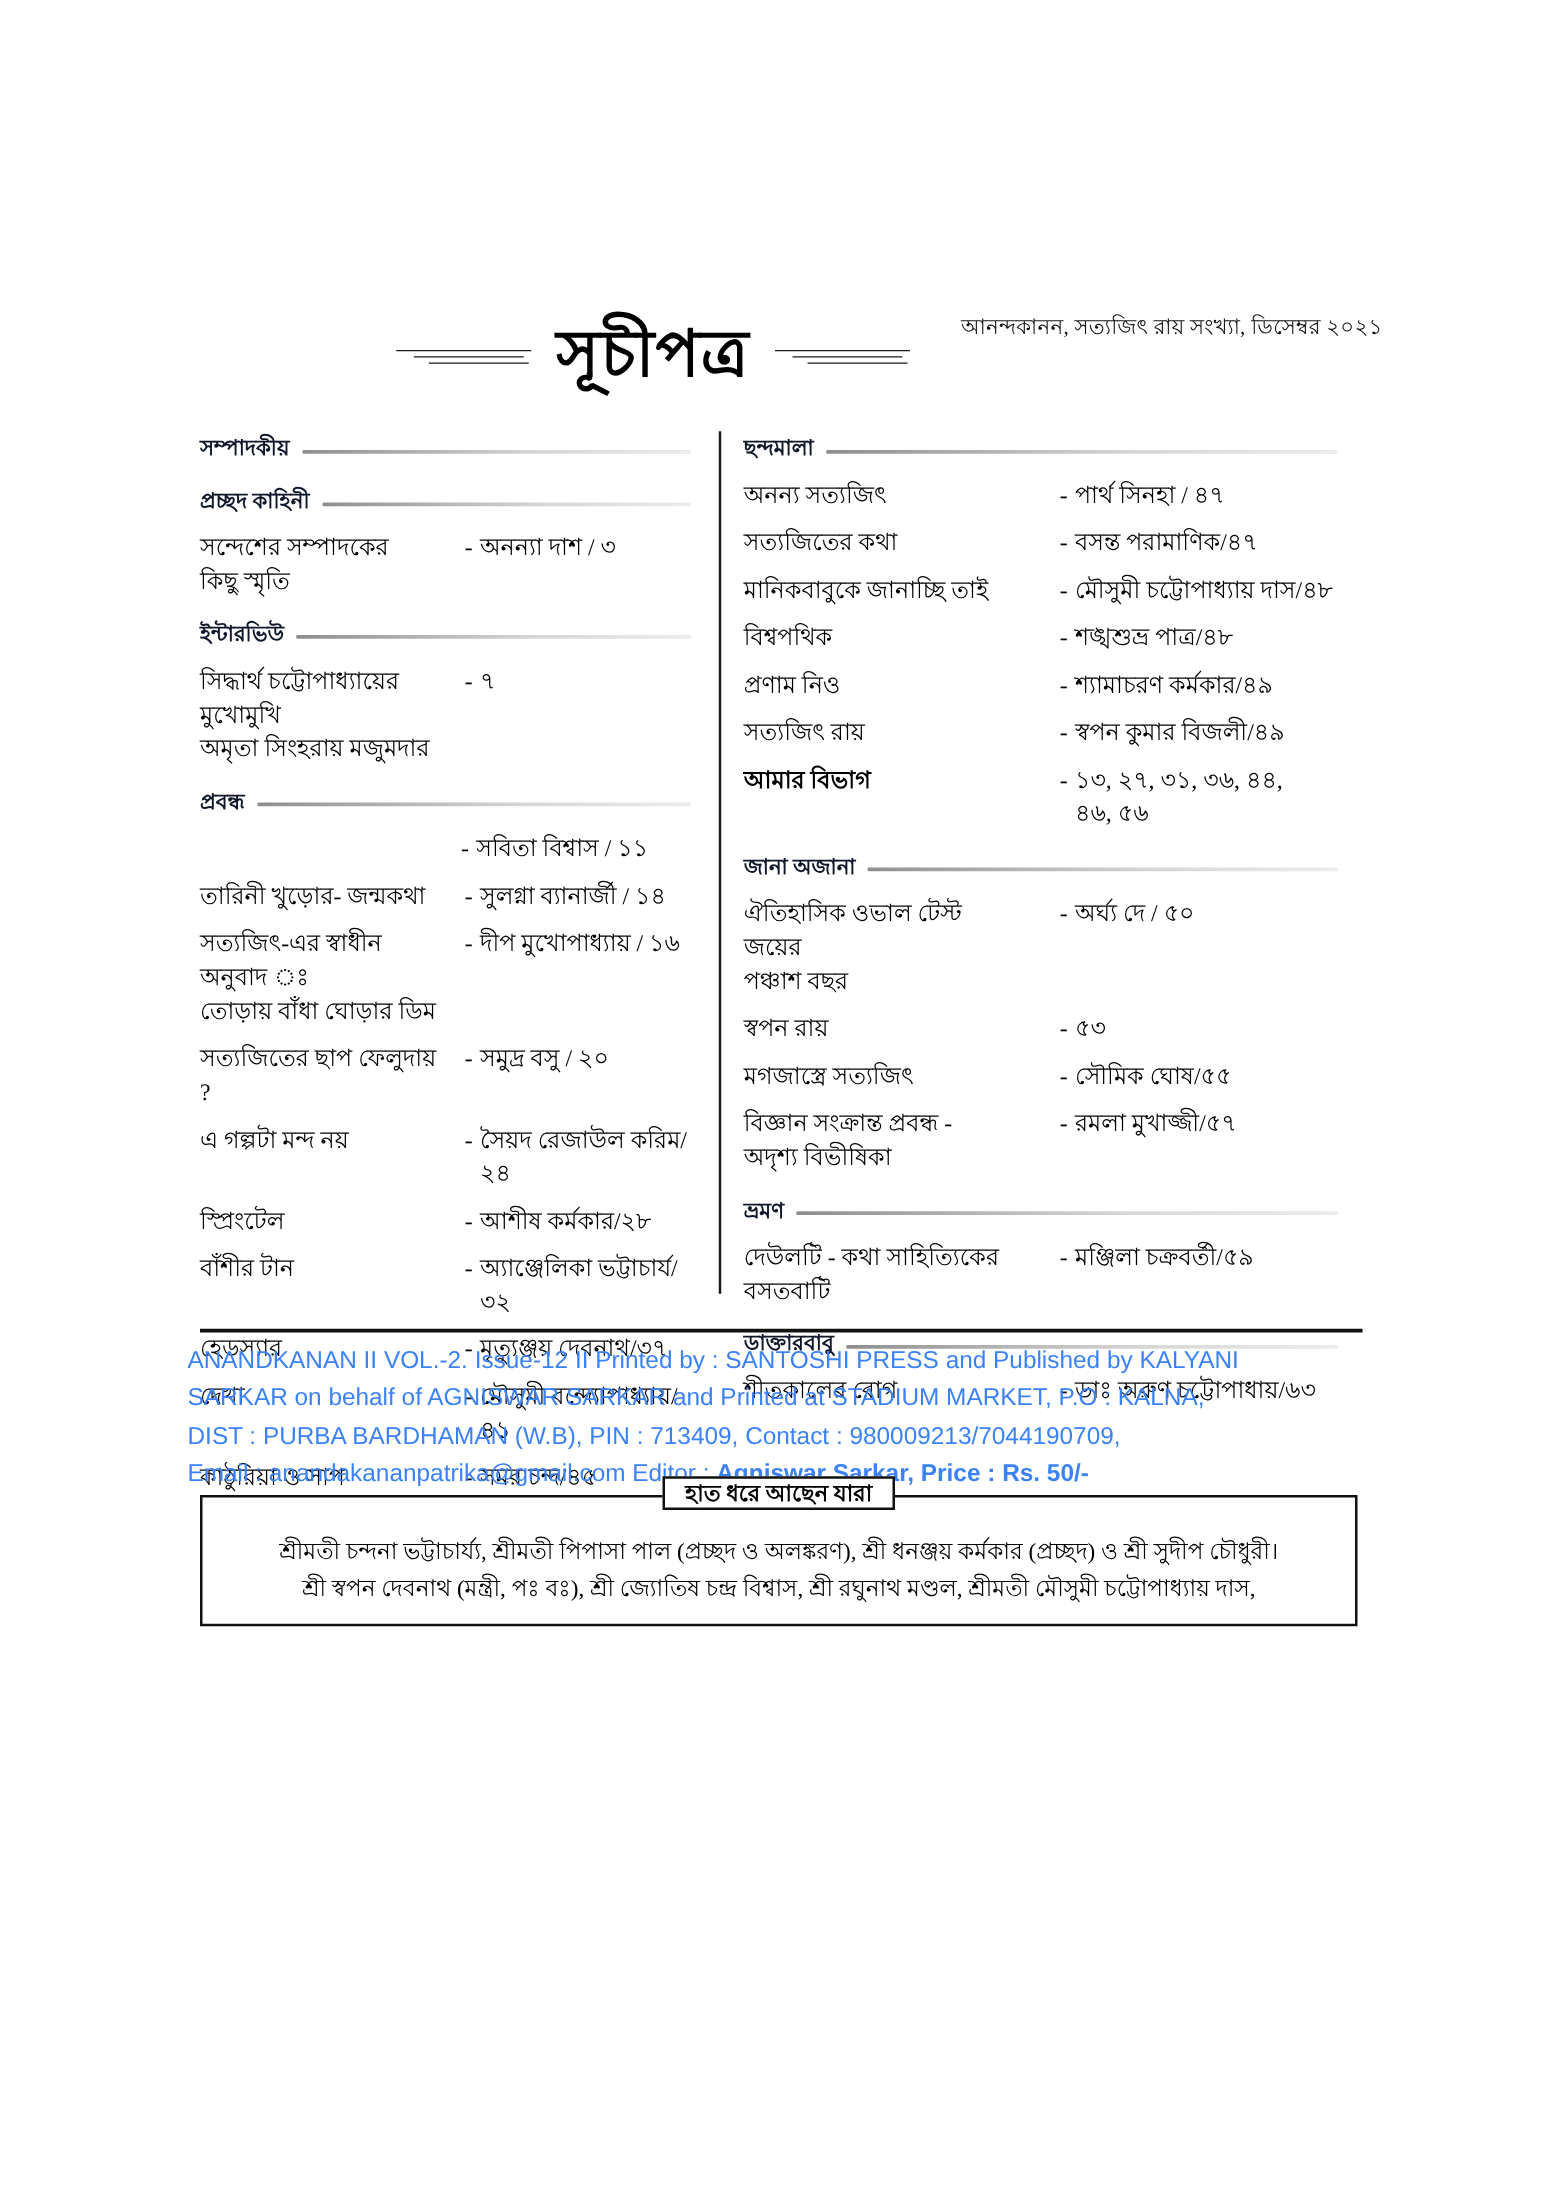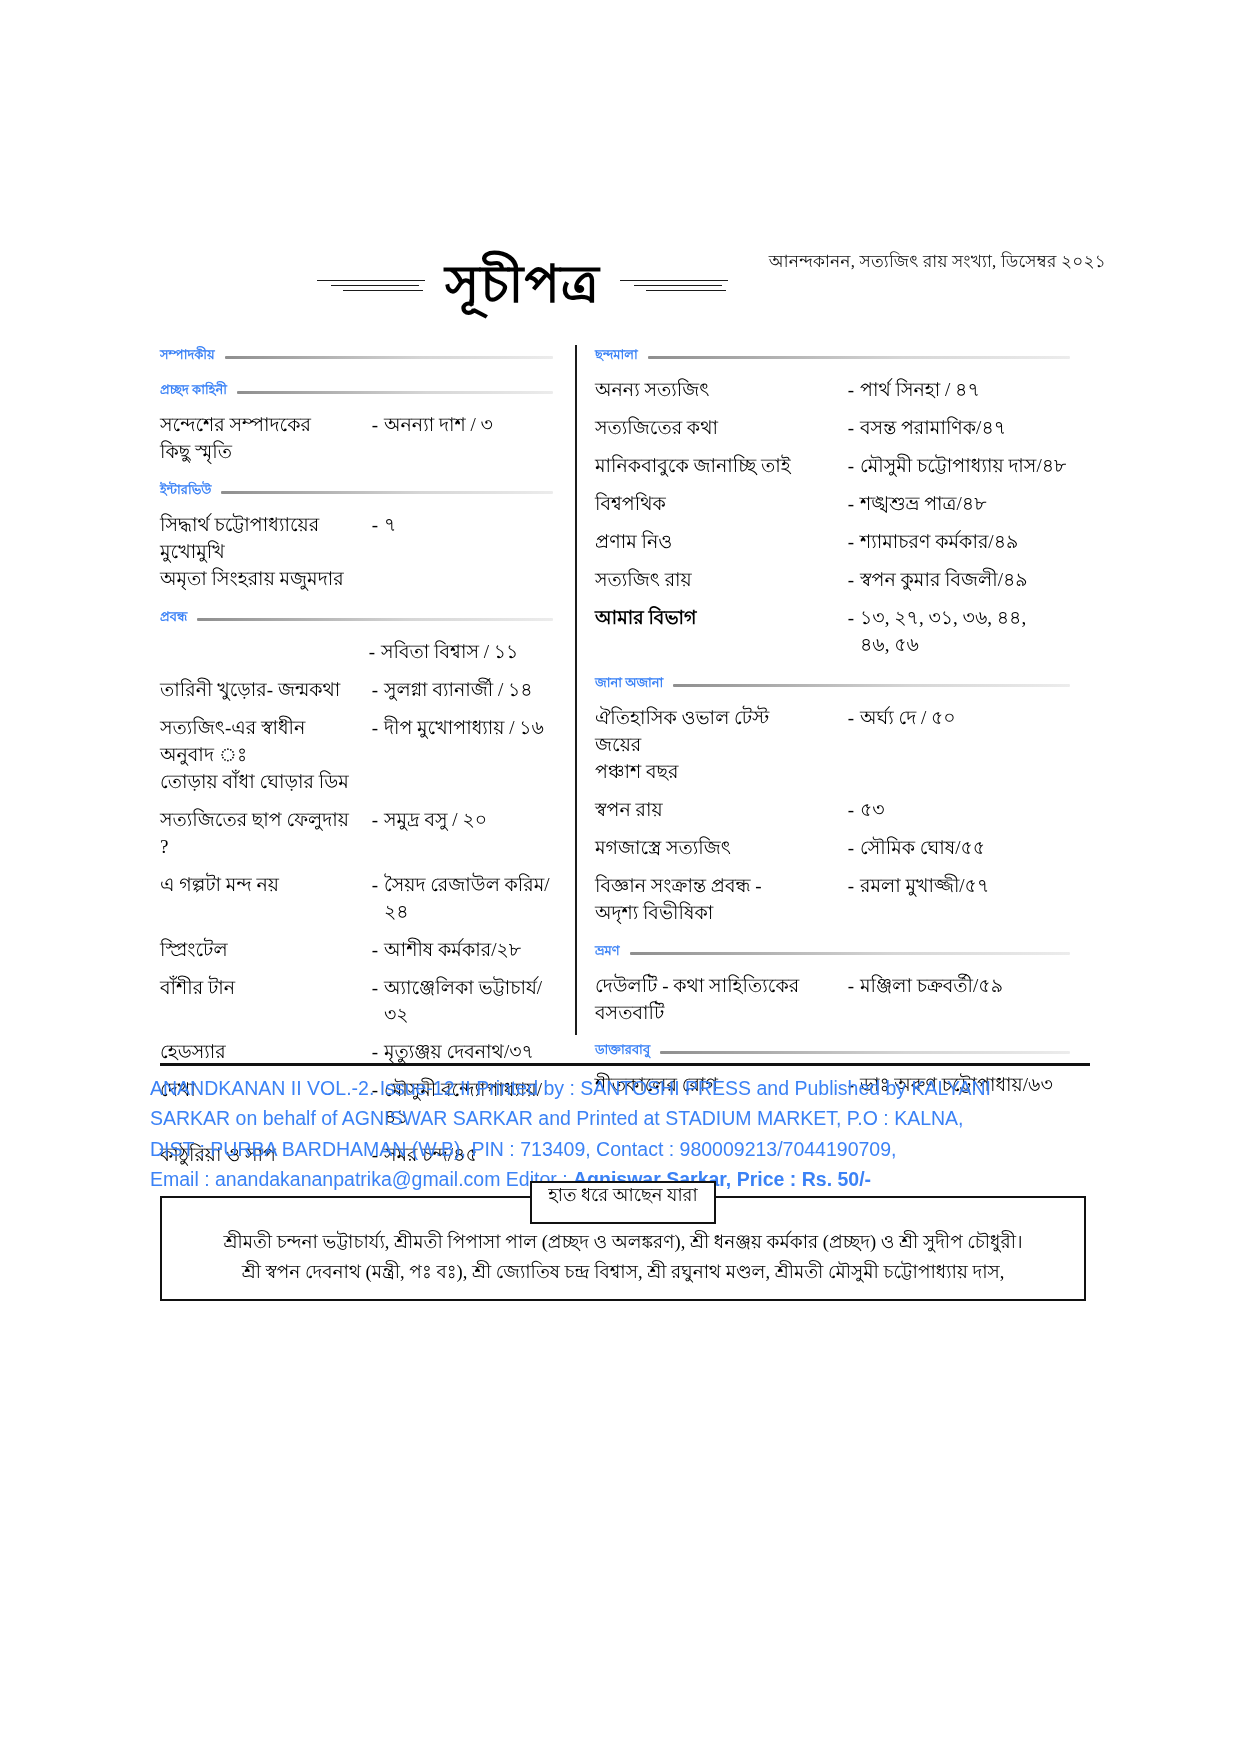--- a/index.html
+++ b/index.html
@@ -99,24 +99,24 @@
   
   .sec-head {
     display: flex;
     align-items: center;
     gap: 10px;
     margin-top: 14px;
     margin-bottom: 4px;
   }
   .sec-head:first-child { margin-top: 0; }
   .sec-head .sec-title {
-    font-size: 13px;
+    font-size: 17px;
     font-weight: bold;
     white-space: nowrap;
-    color: #3b82f6;
+    color: #0f172a;
   }
   .sec-head .sec-rule {
     flex: 1 1 auto;
     height: 3px;
     background: linear-gradient(to right, #8e8e8e, #d6d6d6 60%, #ececec);
     border-radius: 1px;
     position: relative;
     top: 2px;
   }
 
@@ -187,23 +187,23 @@
   .credits-title-wrap {
     position: absolute;
     left: 0; right: 0;
     top: -17px;
     display: flex;
     justify-content: center;
   }
   .credits-title {
     background: #ffffff;
     border: 2px solid #111;
-    padding: 3px 16px 16px 16px;
+    padding: 3px 16px 0 16px;
     font-size: 18px;
-    font-weight: normal;
+    font-weight: bold;
     line-height: 1.1;
     color: #000;
     white-space: nowrap;
   }
   .credits-body {
     position: absolute;
     left: 14px; right: 14px;
     top: 30px;
     text-align: center;
     font-size: 18.5px;

